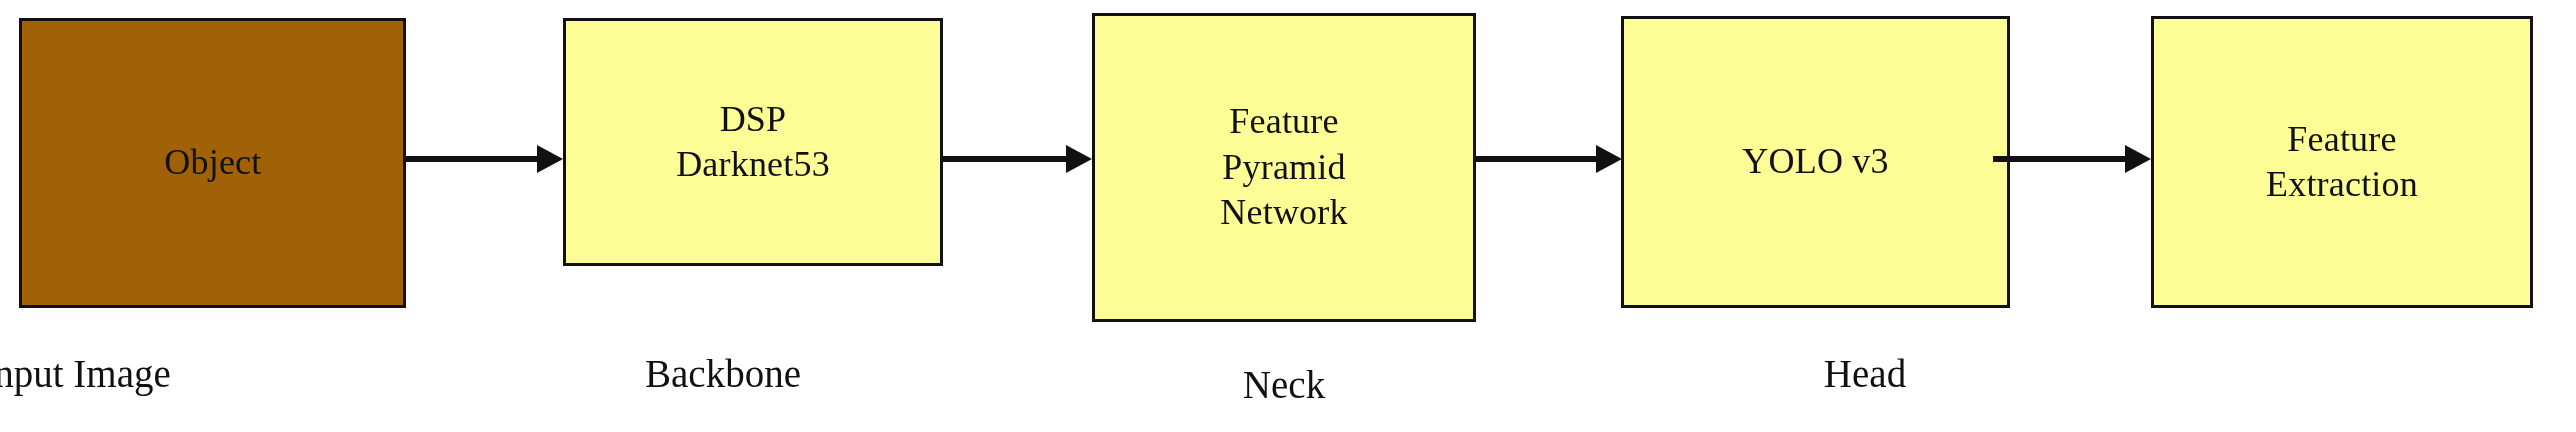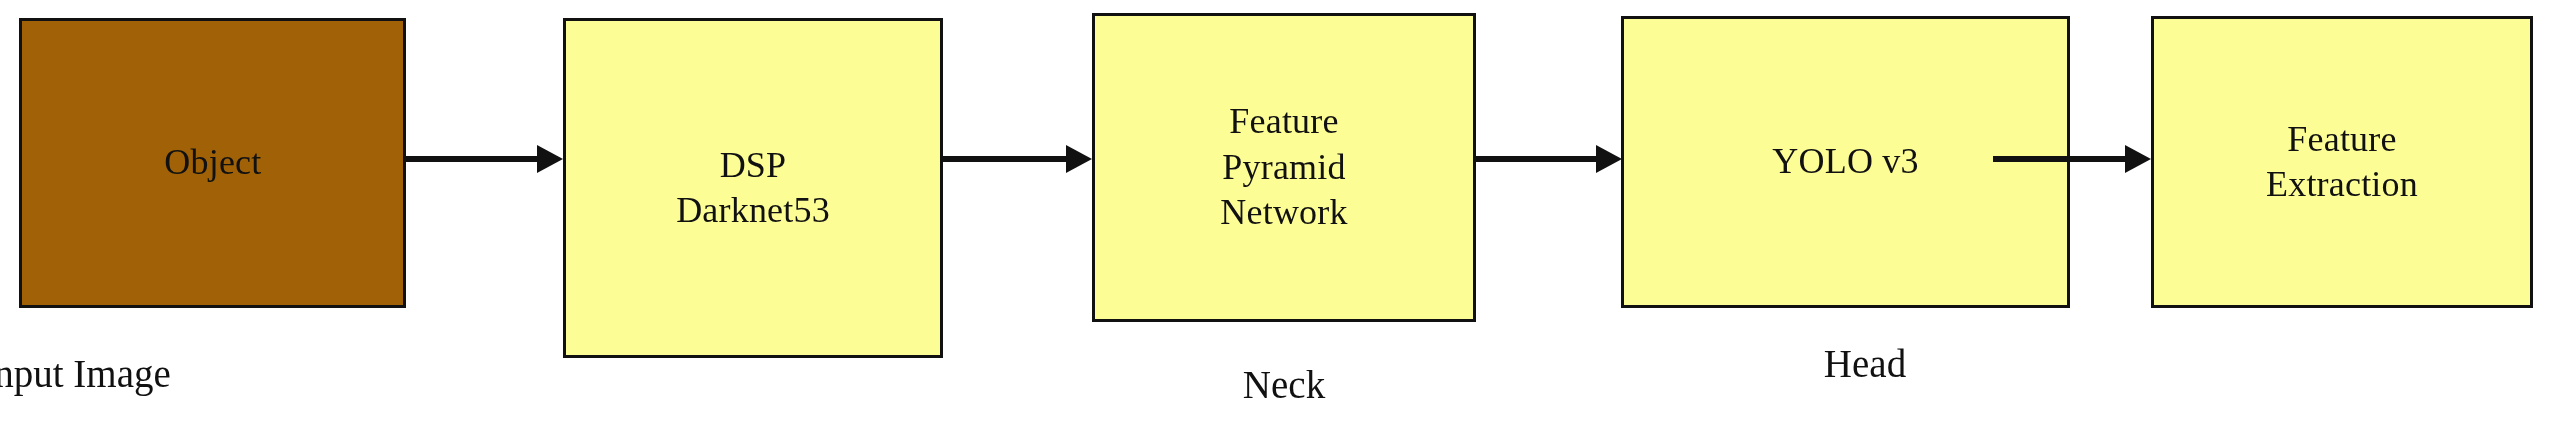--- a/index.html
+++ b/index.html
@@ -69,46 +69,47 @@
 </style>
 </head>
 <body>
 
 <div id="canvas" style="background: rgb(255, 255, 255);">
 
   <div class="node" style="left: 19.4px; top: 18px; width: 387px; height: 290px; background: #a16207; border-color: rgb(17, 17, 17);">
     <span class="node-label">Object</span>
   </div>
 
-  <div class="node" style="left: 563px; top: 18px; width: 380px; height: 340px; background: rgb(253, 253, 150); border-color: rgb(17, 17, 17);">
+  <div class="node" style="left: 563px; top: 18px; width: 380px; height: 248px; background: rgb(253, 253, 150); border-color: rgb(17, 17, 17);">
     <span class="node-label">DSP
 Darknet53</span>
   </div>
 
   <div class="node" style="left: 1092px; top: 13px; width: 384px; height: 309px; background: rgb(253, 253, 150); border-color: rgb(17, 17, 17);">
     <span class="node-label">Feature
 Pyramid
 Network</span>
   </div>
 
-  <div class="node" style="left: 1621px; top: 16px; width: 449px; height: 292px; background: rgb(253, 253, 150); border-color: rgb(17, 17, 17);">
+  <div class="node" style="left: 1621px; top: 16px; width: 389px; height: 292px; background: rgb(253, 253, 150); border-color: rgb(17, 17, 17);">
     <span class="node-label">YOLO v3</span>
   </div>
 
   <div class="node" style="left: 2151px; top: 16px; width: 382px; height: 292px; background: rgb(253, 253, 150); border-color: rgb(17, 17, 17);">
     <span class="node-label">Feature
 Extraction</span>
   </div>
 
   <div class="stage-caption" style="left: 76px; top: 354px;">Input Image</div>
 
+  <div class="stage-caption" style="left: 723px; top: 354px;">Backbone</div>
 
   <div class="stage-caption" style="left: 1284px; top: 359px; margin-top: 6px;">Neck</div>
 
-  <div class="stage-caption" style="left: 1865px; top: 344px;">Head</div>
+  <div class="stage-caption" style="left: 1865px; top: 354px;">Head</div>
 
 
   <div class="arrow" style="left: 405px; top: 159px; width: 157px;">
     <div class="shaft" style="width: 134px; background: rgb(17, 17, 17);"></div>
     <div class="head" style="left: 132px; border-left-color: rgb(17, 17, 17);"></div>
   </div>
 
   <div class="arrow" style="left: 941px; top: 159px; width: 151px;">
     <div class="shaft" style="width: 128px; background: rgb(17, 17, 17);"></div>
     <div class="head" style="left: 125px; border-left-color: rgb(17, 17, 17);"></div>

